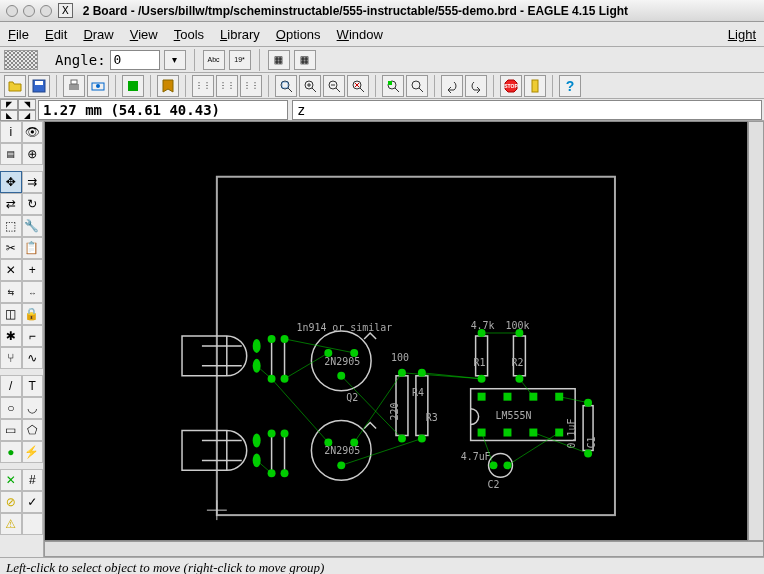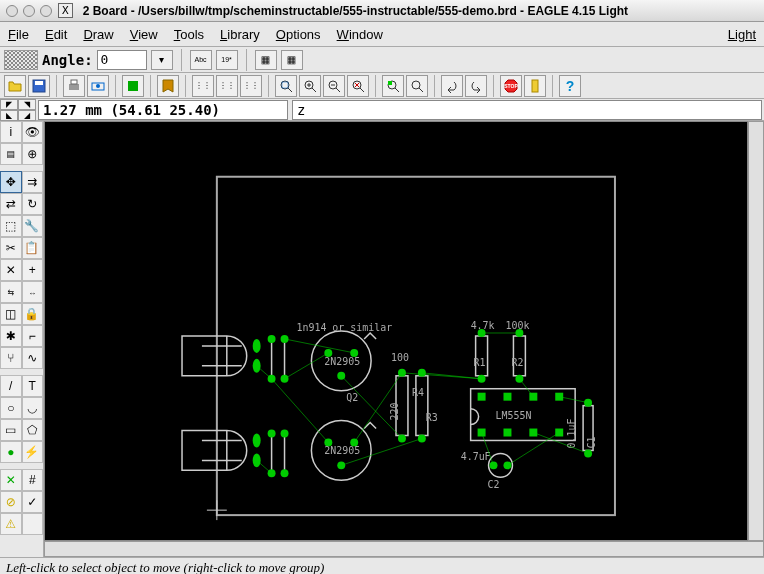--- a/index.html
+++ b/index.html
@@ -11,21 +11,21 @@
   .tb-title { font-size: 12px; color: #000; font-weight: bold; margin-left: 4px; }
   .tb-x { font-family: monospace; font-size: 11px; border: 1px solid #666; padding: 0 3px; background: #eee; }
   
   .menubar { height: 22px; background: #e8e8e8; border-bottom: 1px solid #aaa; display: flex; align-items: center; padding: 12px 8px; gap: 16px; }
   .menubar .menu-item { font-size: 13px; cursor: default; }
   .menubar .menu-item u { text-decoration: underline; }
   .menubar .spacer { flex: 1; }
   
   .toolbar-a { height: 26px; background: #e8e8e8; border-bottom: 1px solid #aaa; display: flex; align-items: center; padding: 0 4px; gap: 4px; }
   .dotgrid { width: 34px; height: 20px; background: repeating-conic-gradient(#888 0% 25%, #e8e8e8 0% 50%) 0/4px 4px; border: 1px solid #999; }
-  .angle-label { font-family: monospace; font-size: 14px; font-weight: bold; margin-left: 0; }
+  .angle-label { font-family: monospace; font-size: 14px; font-weight: normal; margin-left: 13px; }
   .angle-input { width: 50px; height: 20px; font-family: monospace; font-size: 13px; padding: 0 3px; border: 1px solid #888; }
   .divider { width: 1px; height: 22px; background: #aaa; margin: 0 4px; }
   .mini { width: 22px; height: 20px; border: 1px solid #999; background: #f0f0f0; display: flex; align-items: center; justify-content: center; font-size: 10px; cursor: default; }
   
   .toolbar-b { height: 26px; background: #e8e8e8; border-bottom: 1px solid #aaa; display: flex; align-items: center; padding: 0 4px; gap: 2px; }
   .tbn { width: 22px; height: 22px; border: 1px solid #999; background: #f0f0f0; display: flex; align-items: center; justify-content: center; cursor: default; }
   .tbn svg { width: 16px; height: 16px; }
   
   .coordbar { height: 22px; background: #e8e8e8; display: flex; align-items: center; border-bottom: 1px solid #aaa; }
   .nav-arrows { width: 36px; display: flex; flex-direction: column; height: 100%; }
@@ -211,21 +211,21 @@
   <div class="nav-arrows">
     <div class="row">
         <div class="cell">◤</div>
         <div class="cell">◥</div>
       </div>
     <div class="row">
         <div class="cell">◣</div>
         <div class="cell">◢</div>
       </div>
   </div>
-  <div class="coord-text">1.27 mm (54.61 25.40)</div>
+  <div class="coord-text">1.27 mm (54.61 40.43)</div>
   <input class="cmd-input" value="z" style="">
 </div>
 
 <div class="work">
   <div class="left-tools">
     <div class="lt-row">
         <div class="lt">i</div>
         <div class="lt">👁</div>
       </div>
     <div class="lt-row">

